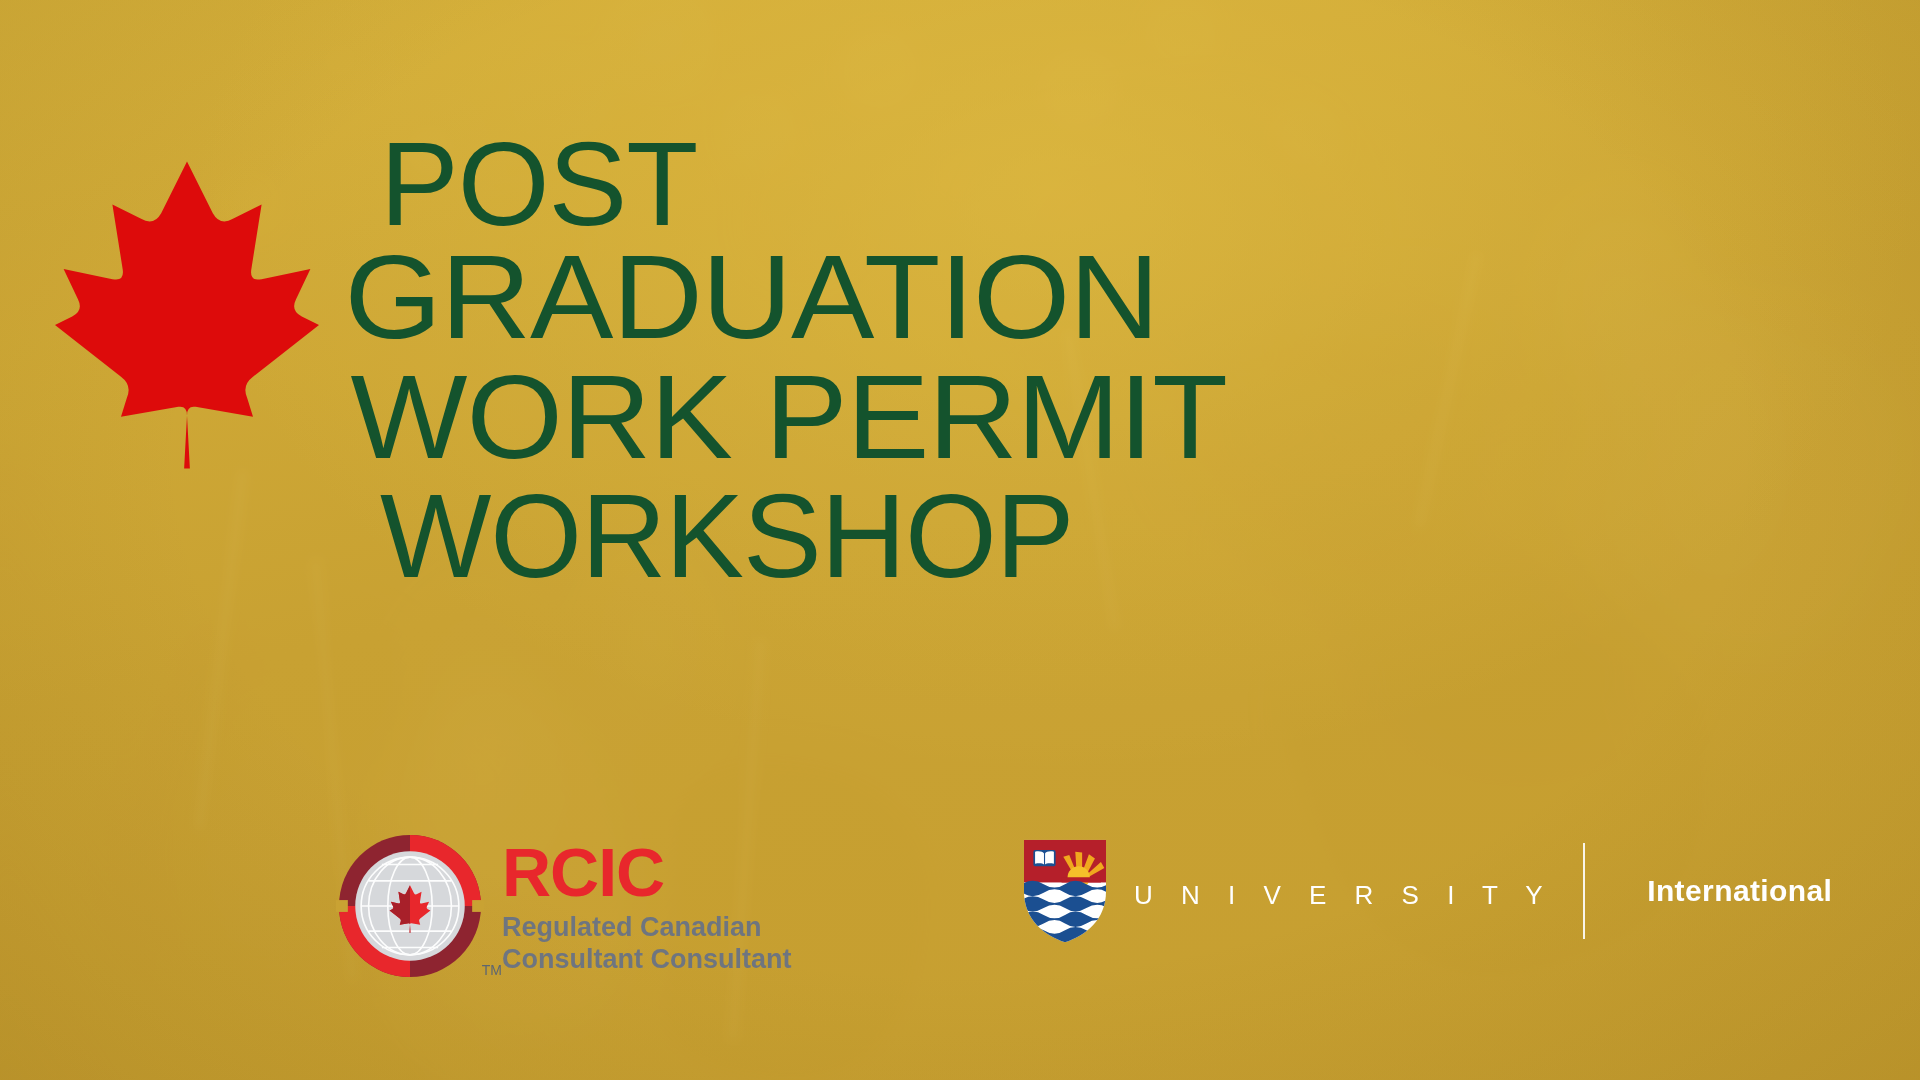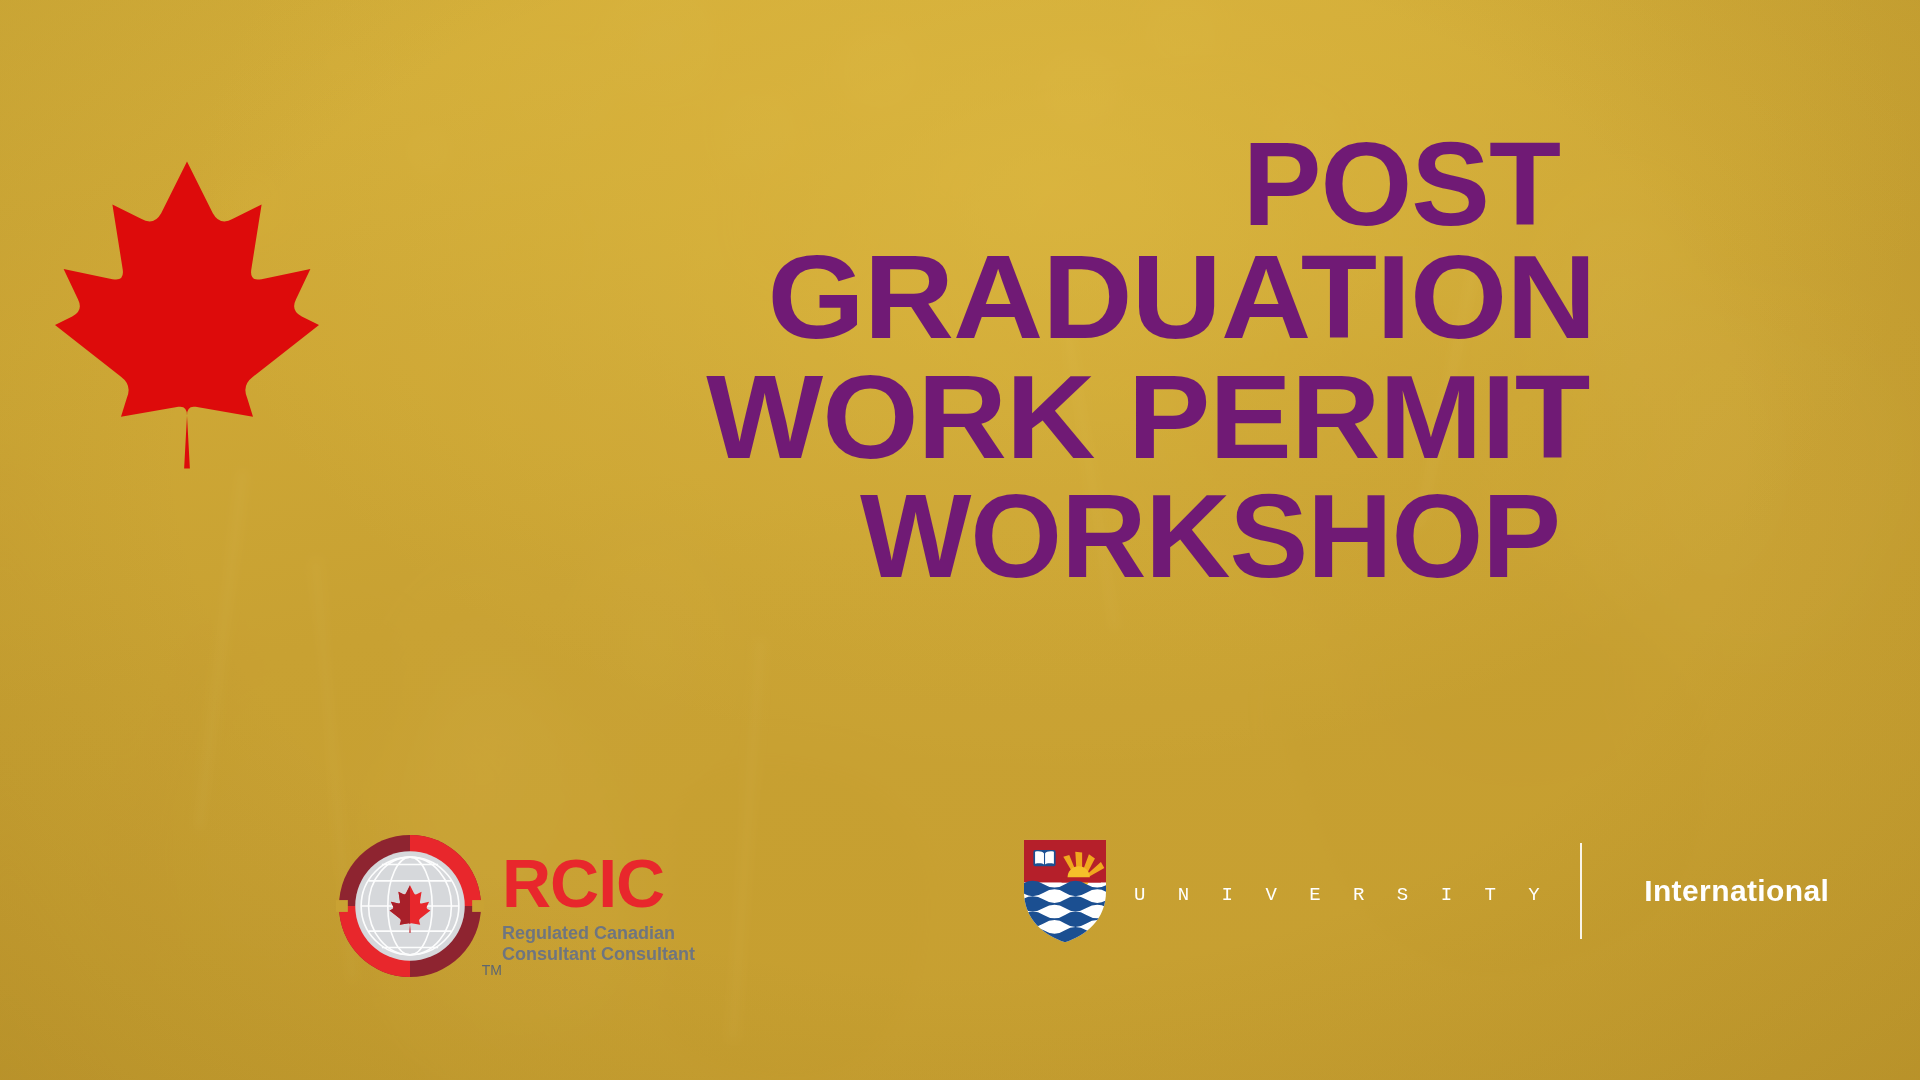--- a/index.html
+++ b/index.html
@@ -83,24 +83,24 @@
     background:radial-gradient(ellipse 1500px 1000px at 50% 42%, rgba(0,0,0,0) 52%, rgba(120,88,12,.22) 100%);
   }
 
   
   .maple-leaf { position:absolute; left:42px; top:150px; width:290px; height:330px; }
   .maple-leaf svg { width:100%; height:100%; display:block; }
 
   
   .headline {
     position:absolute; left:380px; top:128px; width:1180px;
-    text-align:right;
-    color:#701a75;
+    text-align:left;
+    color:#14532d;
     font-family:"Liberation Sans", sans-serif;
-    font-weight:bold;
+    font-weight:normal;
     letter-spacing:-1px;
     line-height:.96;
   }
   .hl-line { display:block; white-space:nowrap; }
   .hl-1 { font-size:118px; }
   .hl-2 { font-size:118px; transform:scaleX(1.06); transform-origin:center; }
   .hl-3 { font-size:118px; transform:scaleX(1.05); transform-origin:center; margin-top:6px; }
   .hl-4 { font-size:118px; transform:scaleX(1.0);  transform-origin:center; margin-top:6px; }
 
   
@@ -115,36 +115,36 @@
     font-size:14px; font-weight:normal; color:#5E6671;
     font-family:"Liberation Sans", sans-serif;
   }
   .rcic-text { padding-top:2px; }
   .rcic-title {
     font-size:68px; font-weight:bold; color:#E8272C;
     letter-spacing:-1px; line-height:1; font-family:"Liberation Sans", sans-serif;
   }
   .rcic-sub {
     margin-top:6px;
-    font-size:18px; font-weight:bold; color:#6E7580;
+    font-size:27px; font-weight:bold; color:#6E7580;
     line-height:1.18; font-family:"Liberation Sans", sans-serif;
   }
 
   
   .lakehead { position:absolute; left:1022px; top:18px; display:flex; align-items:center; }
   .lh-shield { width:86px; height:106px; margin-right:22px; }
   .lh-shield svg { width:100%; height:100%; display:block; }
   .lh-words { padding-top:4px; }
   .lh-name {
     font-family:"Liberation Serif", serif;
     font-size:78px; color:#FFFFFF; line-height:.92; letter-spacing:0px;
   }
   .lh-univ {
-    font-family:Liberation Mono, monospace;
-    font-size:19px; color:#FFFFFF; letter-spacing:10.5px;
+    font-family:Liberation Sans, sans-serif;
+    font-size:26px; color:#FFFFFF; letter-spacing:10.5px;
     margin-top:4px; padding-left:4px;
   }
   .lh-divider { width:2px; height:96px; background:rgba(255,255,255,.9); margin:0 34px 0 30px; }
   .lh-intl {
     font-family:"Liberation Sans", sans-serif;
     font-size:30px; font-weight:bold; color:#FFFFFF; letter-spacing:.4px;
     white-space:nowrap;
     margin-left:28px;
   }
 </style>

